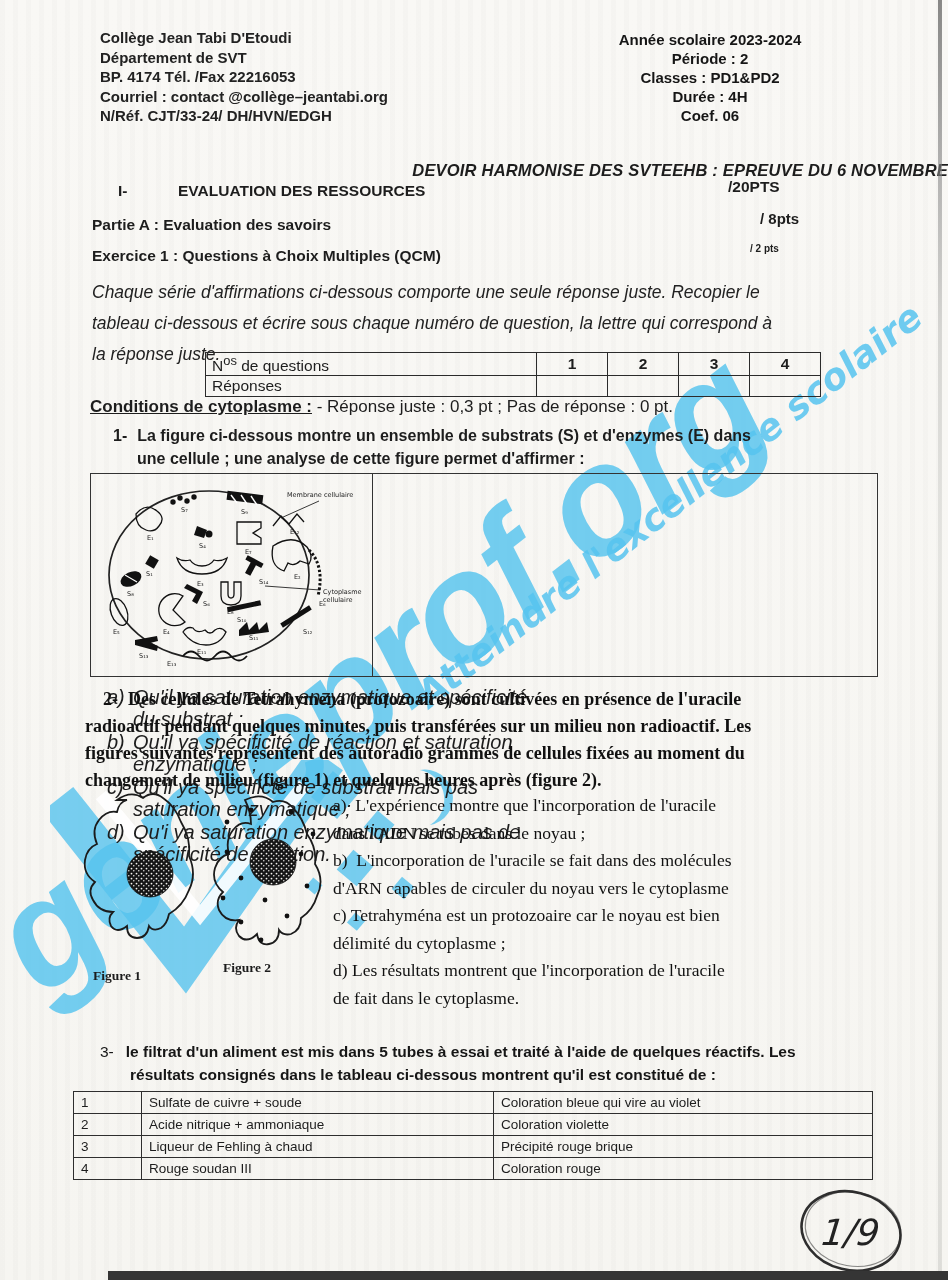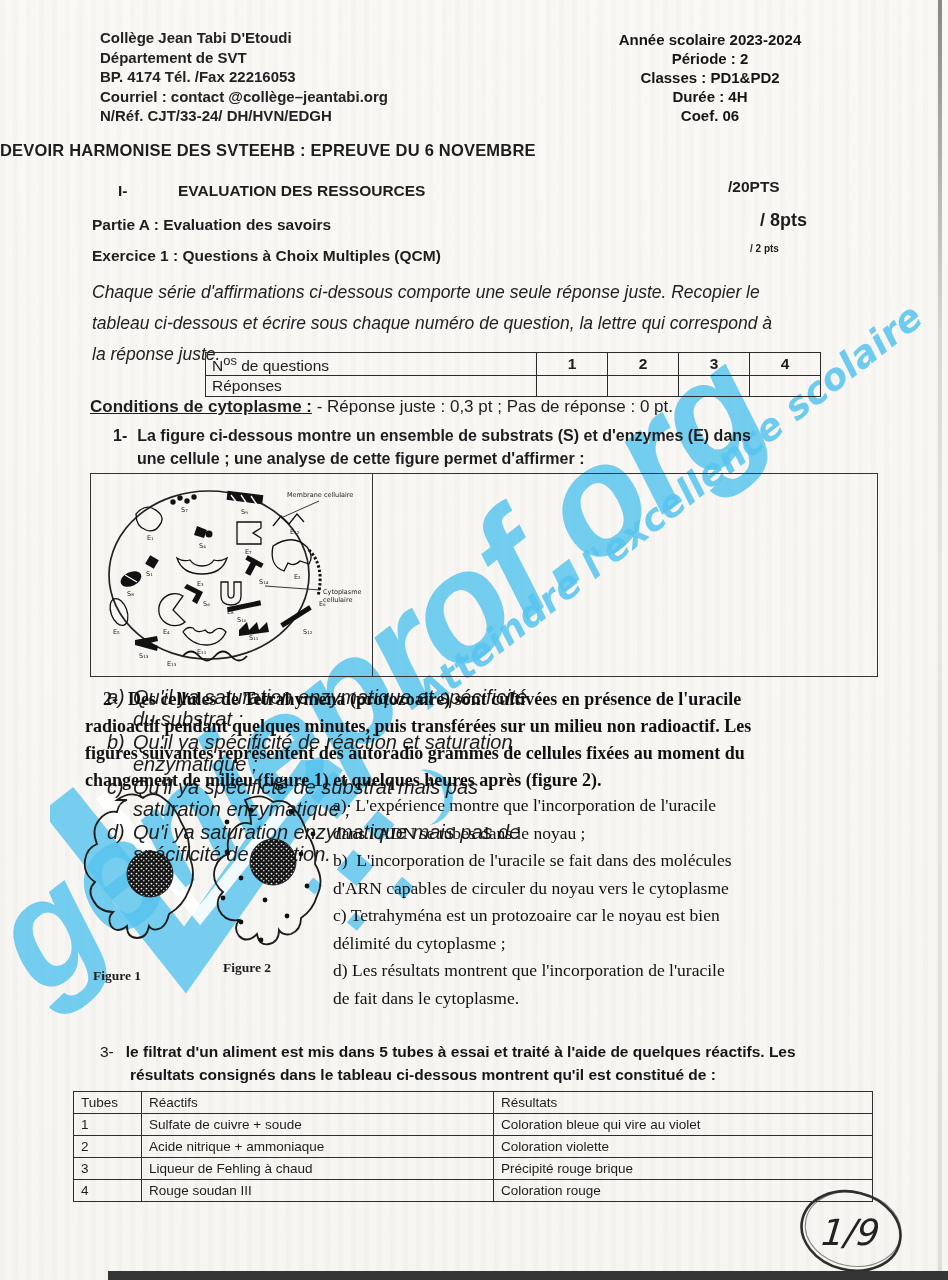--- a/index.html
+++ b/index.html
@@ -30,26 +30,26 @@
   .wm-logo{left:50px;top:760px;z-index:1;pointer-events:none;}
   
   .scan-right{right:6px;top:0;width:4px;height:100%;
     background:linear-gradient(#3f3f3f 0%,#8a8a8a 14%,#c2c2bf 26%,#dcdcd8 45%,#cfcfcb 100%);
     opacity:.6;z-index:3;}
   .scan-bottom{left:108px;right:0;bottom:0;height:9px;background:#353535;z-index:3;}
   
   .z{z-index:2;}
   .hdr-left{left:100px;top:28px;font-size:15px;font-weight:bold;line-height:19.5px;color:#222;}
   .hdr-right{left:555px;top:30px;width:310px;text-align:center;font-size:15px;font-weight:bold;line-height:19px;color:#161616;}
-  .title{left:0;top:141px;width:100%;text-align:left;font-size:16.5px;font-weight:bold;letter-spacing:.2px;}
+  .title{left:0;top:161px;width:100%;text-align:right;font-size:16.5px;font-weight:bold;letter-spacing:.2px;font-style:italic;}
   .rowI-label{left:118px;top:182px;font-size:15.5px;font-weight:bold;}
   .rowI-head{left:178px;top:182px;font-size:15.5px;font-weight:bold;}
   .rowI-pts{left:728px;top:178px;font-size:15.5px;font-weight:bold;}
   .partA{left:92px;top:216px;font-size:15.5px;font-weight:bold;}
-  .partA-pts{left:760px;top:210px;font-size:18px;font-weight:bold;}
+  .partA-pts{left:760px;top:210px;font-size:15px;font-weight:bold;}
   .ex1{left:92px;top:247px;font-size:15.5px;font-weight:bold;}
   .ex1-pts{left:750px;top:243px;font-size:10px;font-weight:bold;}
   .intro{left:92px;top:277px;width:790px;font-size:17.5px;line-height:31px;color:#222;}
   .intro span{display:block;font-style:italic;}
   table{border-collapse:collapse;background:transparent;}
   .qcm{left:205px;top:352px;}
   .qcm td{border:1.6px solid #2b2b2b;font-size:15.5px;padding:0 6px;height:20px;}
   .qcm .lab{width:318px;}
   .qcm .num{width:58px;text-align:center;font-weight:bold;}
   .cond{left:90px;top:397px;font-size:17px;}
@@ -320,25 +320,20 @@
     <span class="l2">résultats consignés dans le tableau ci-dessous montrent qu'il est constitué de :</span>
   </div>
 
   <table class="abs z rtab">
     <colgroup>
         <col class="c1">
         <col class="c2">
         <col class="c3">
       </colgroup>
     <tbody>
-        <tr>
-      <td>Tubes</td>
-      <td>Réactifs</td>
-      <td>Résultats</td>
-    </tr>
     <tr>
       <td>1</td>
       <td>Sulfate de cuivre + soude</td>
       <td>Coloration bleue qui vire au violet</td>
     </tr>
     <tr>
       <td>2</td>
       <td>Acide nitrique + ammoniaque</td>
       <td>Coloration violette</td>
     </tr>

